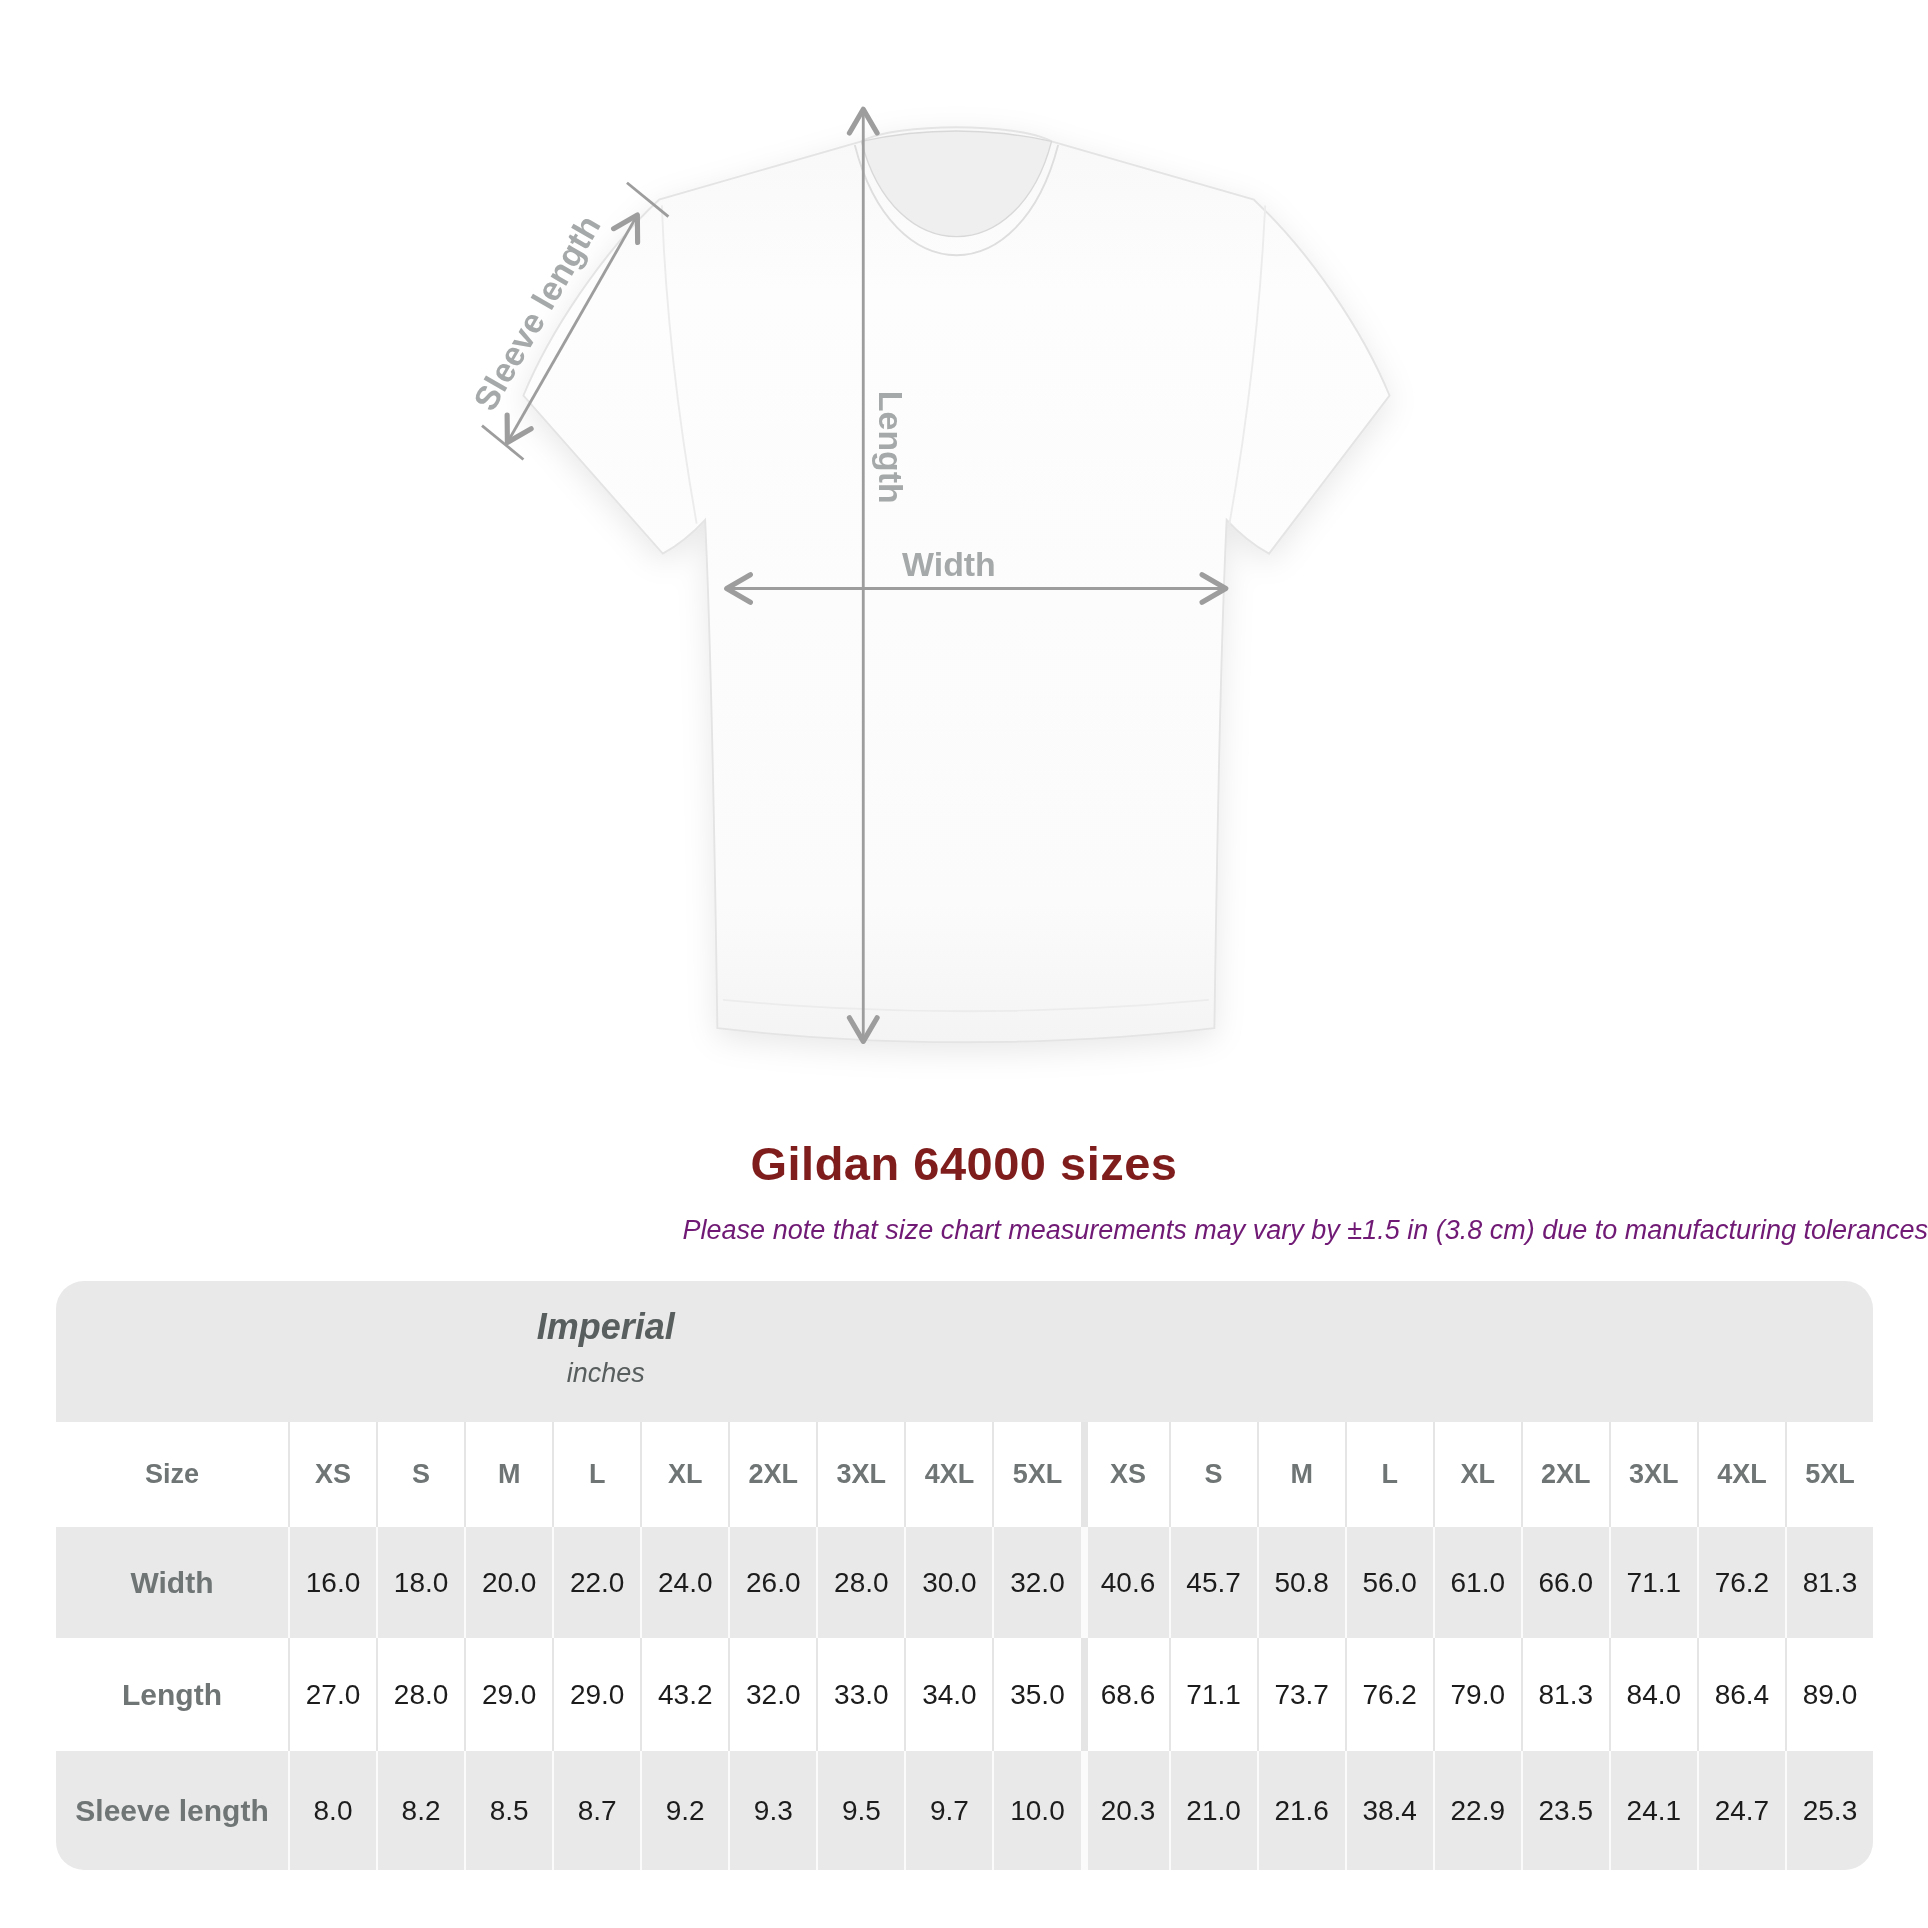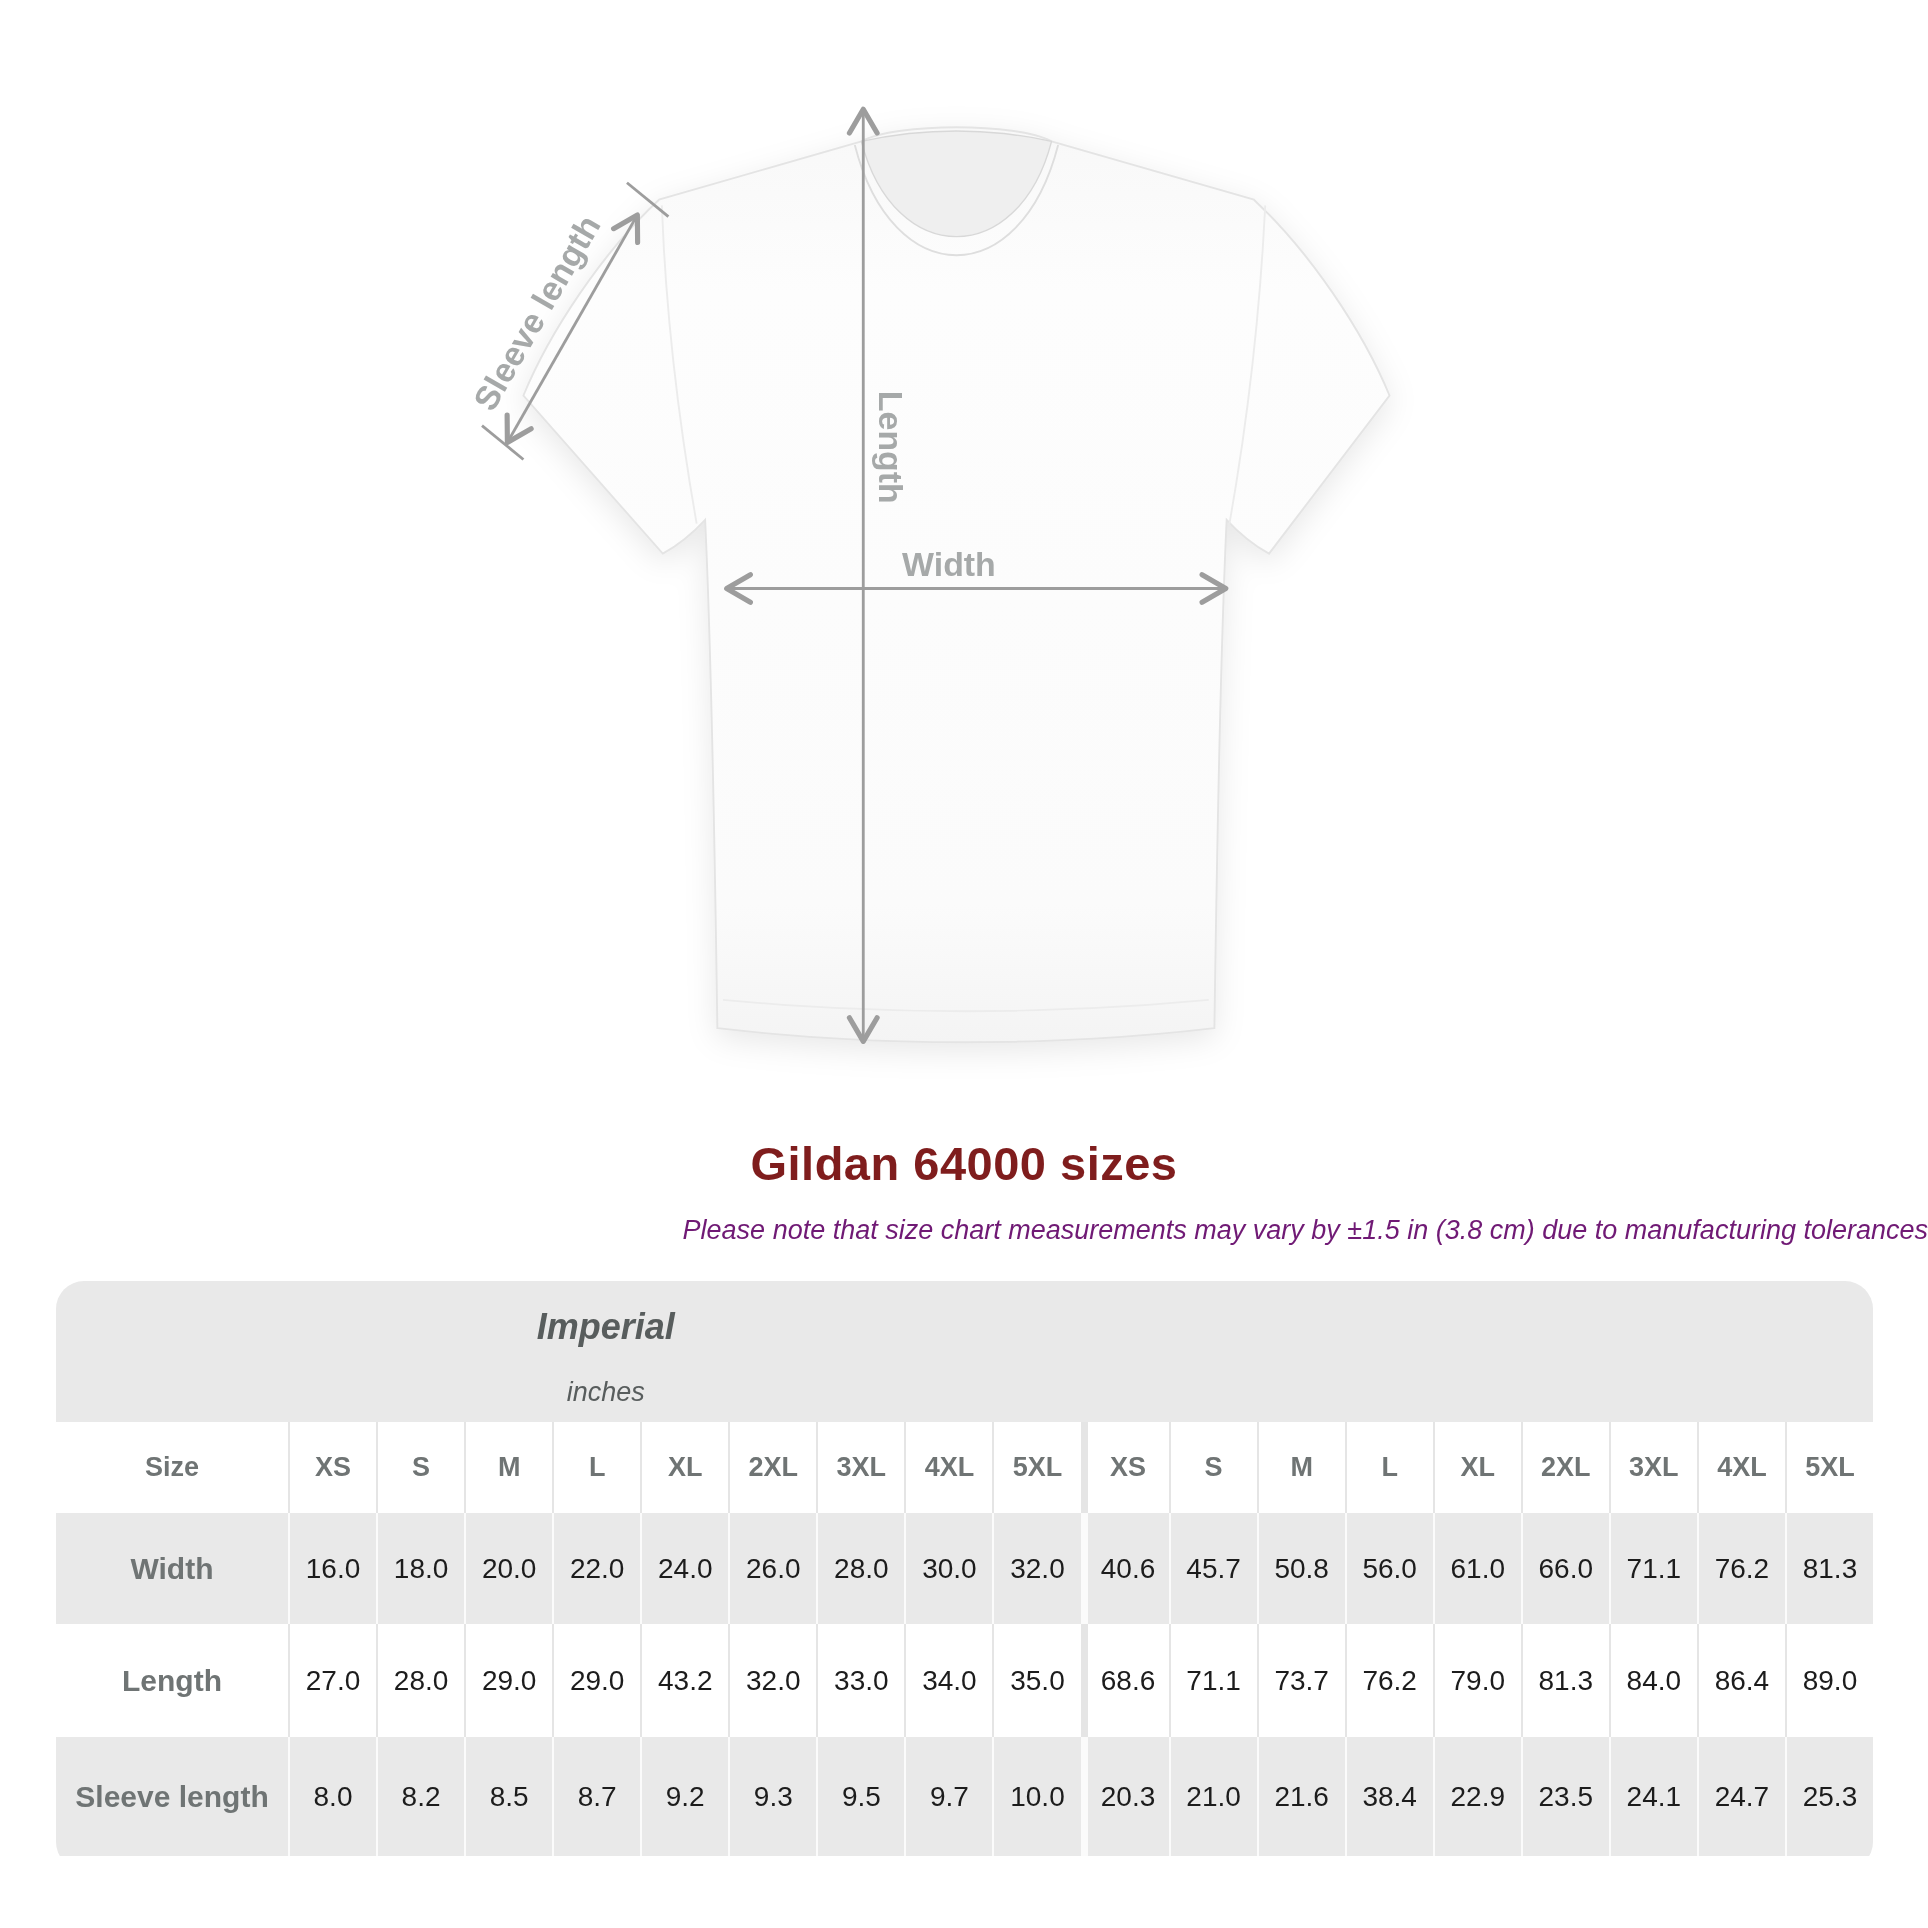--- a/index.html
+++ b/index.html
@@ -15,27 +15,27 @@
     font-size:47px;font-weight:700;color:#7f1d1d;letter-spacing:0.5px;}
   .chart-subtitle{position:absolute;top:1215px;left:0;width:1928px;text-align:right;
     font-style:italic;font-size:27px;color:#701a75;}
 
   
   .size-table{position:absolute;left:56px;top:1281px;width:1817px;height:589px;
     border-radius:28px;overflow:hidden;background:#ffffff;}
   .grid-row{display:grid;grid-template-columns:232px repeat(18,1fr);}
   .group-row{height:141px;background:#e9e9e9;}
   .group-cell{display:flex;flex-direction:column;align-items:center;justify-content:flex-start;
-    padding-top:24.5px;gap:29px;color:#585d5d;}
+    padding-top:24.5px;gap:10px;color:#585d5d;}
   .imperial-head{grid-column:1/11;padding-left:75px;}
   .metric-head{grid-column:11/20;}
   .g-name{font-size:36px;font-weight:700;font-style:italic;}
   .g-unit{font-size:27px;font-style:italic;}
 
-  .size-row{height:91px;}
+  .size-row{height:105px;}
   .r-width{height:111px;}
   .r-length{height:113px;}
   .r-sleeve{height:119px;}
   .row-white{background:#ffffff;--sep:#e5e5e5;}
   .row-gray{background:#e9e9e9;--sep:#fbfbfb;}
 
   .cell{display:flex;align-items:center;justify-content:center;
     font-size:28px;color:#1c1c1c;}
   .cell.sep{border-left:2.8px solid var(--sep);}
   .cell.metric-start{border-left-width:7.5px;}

